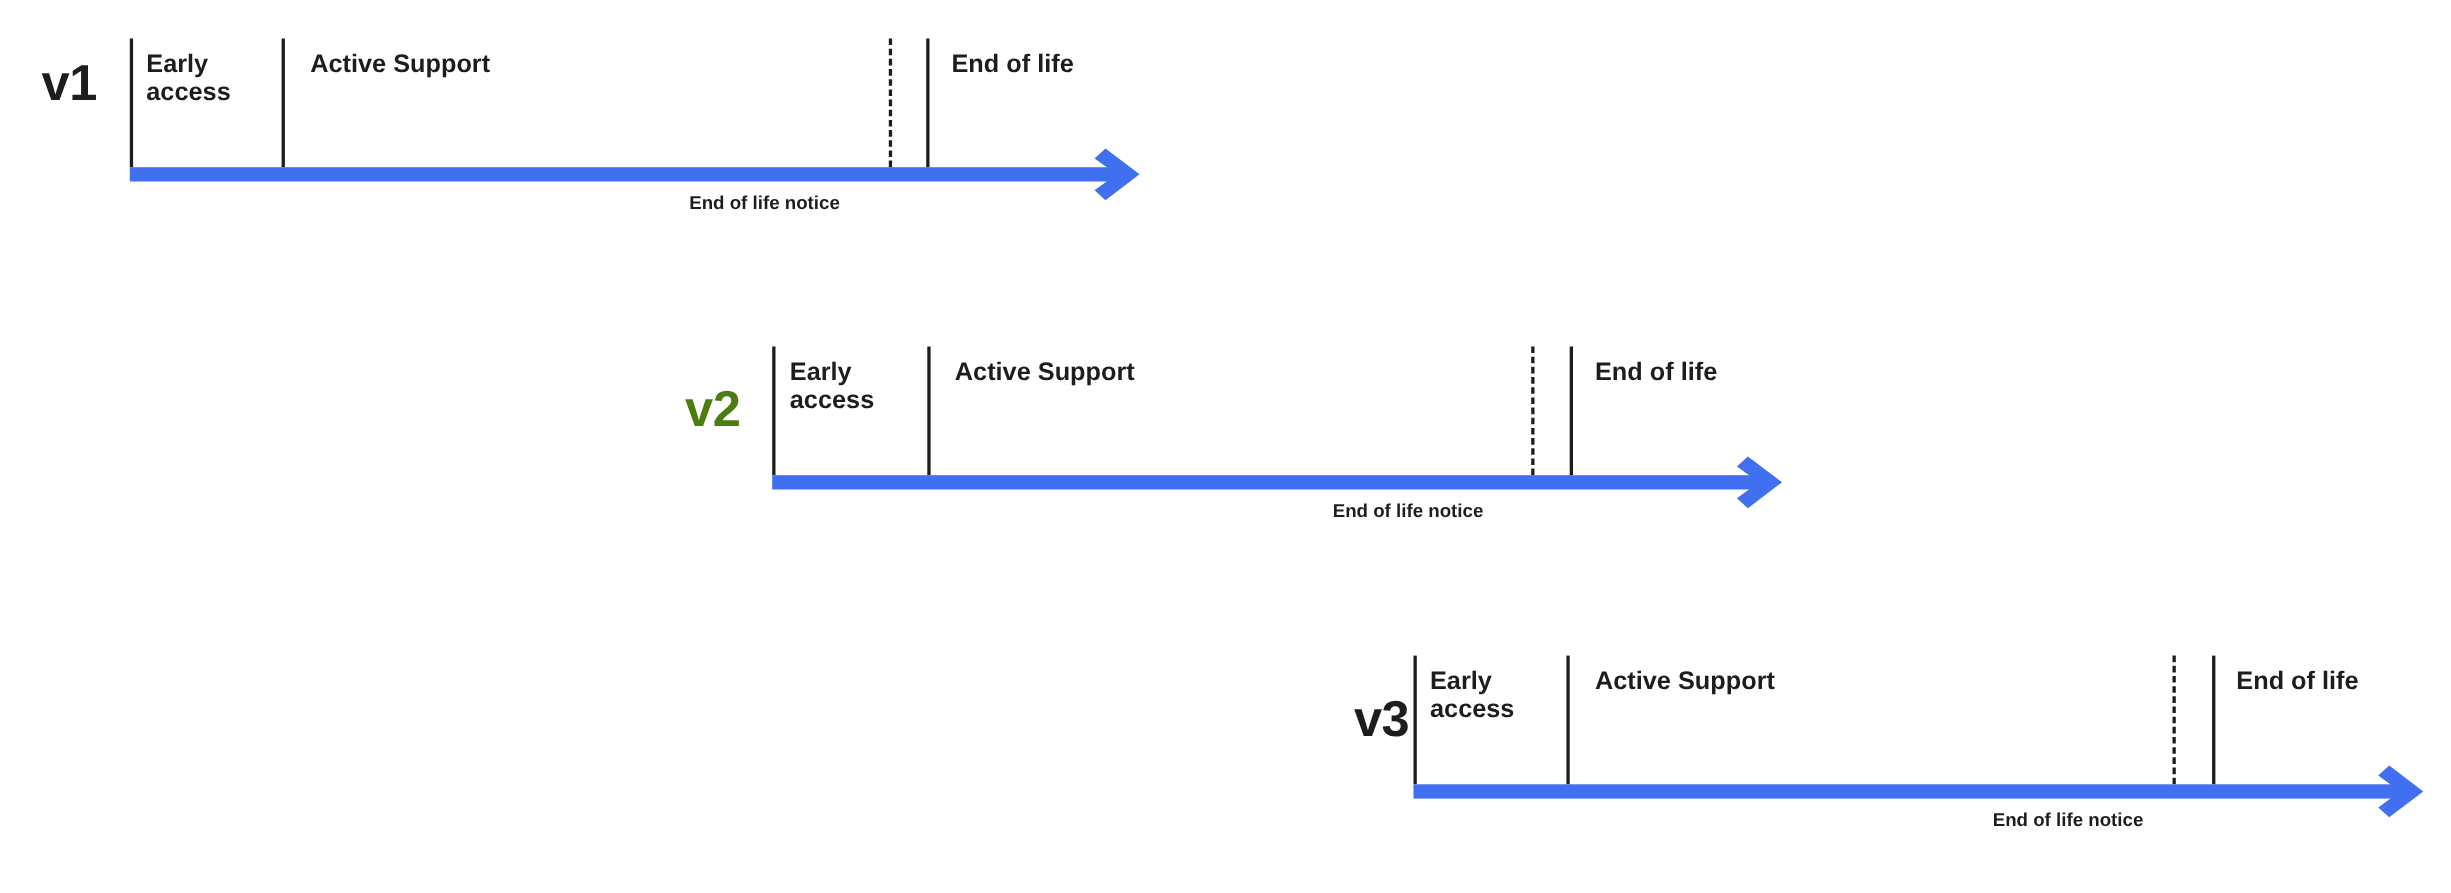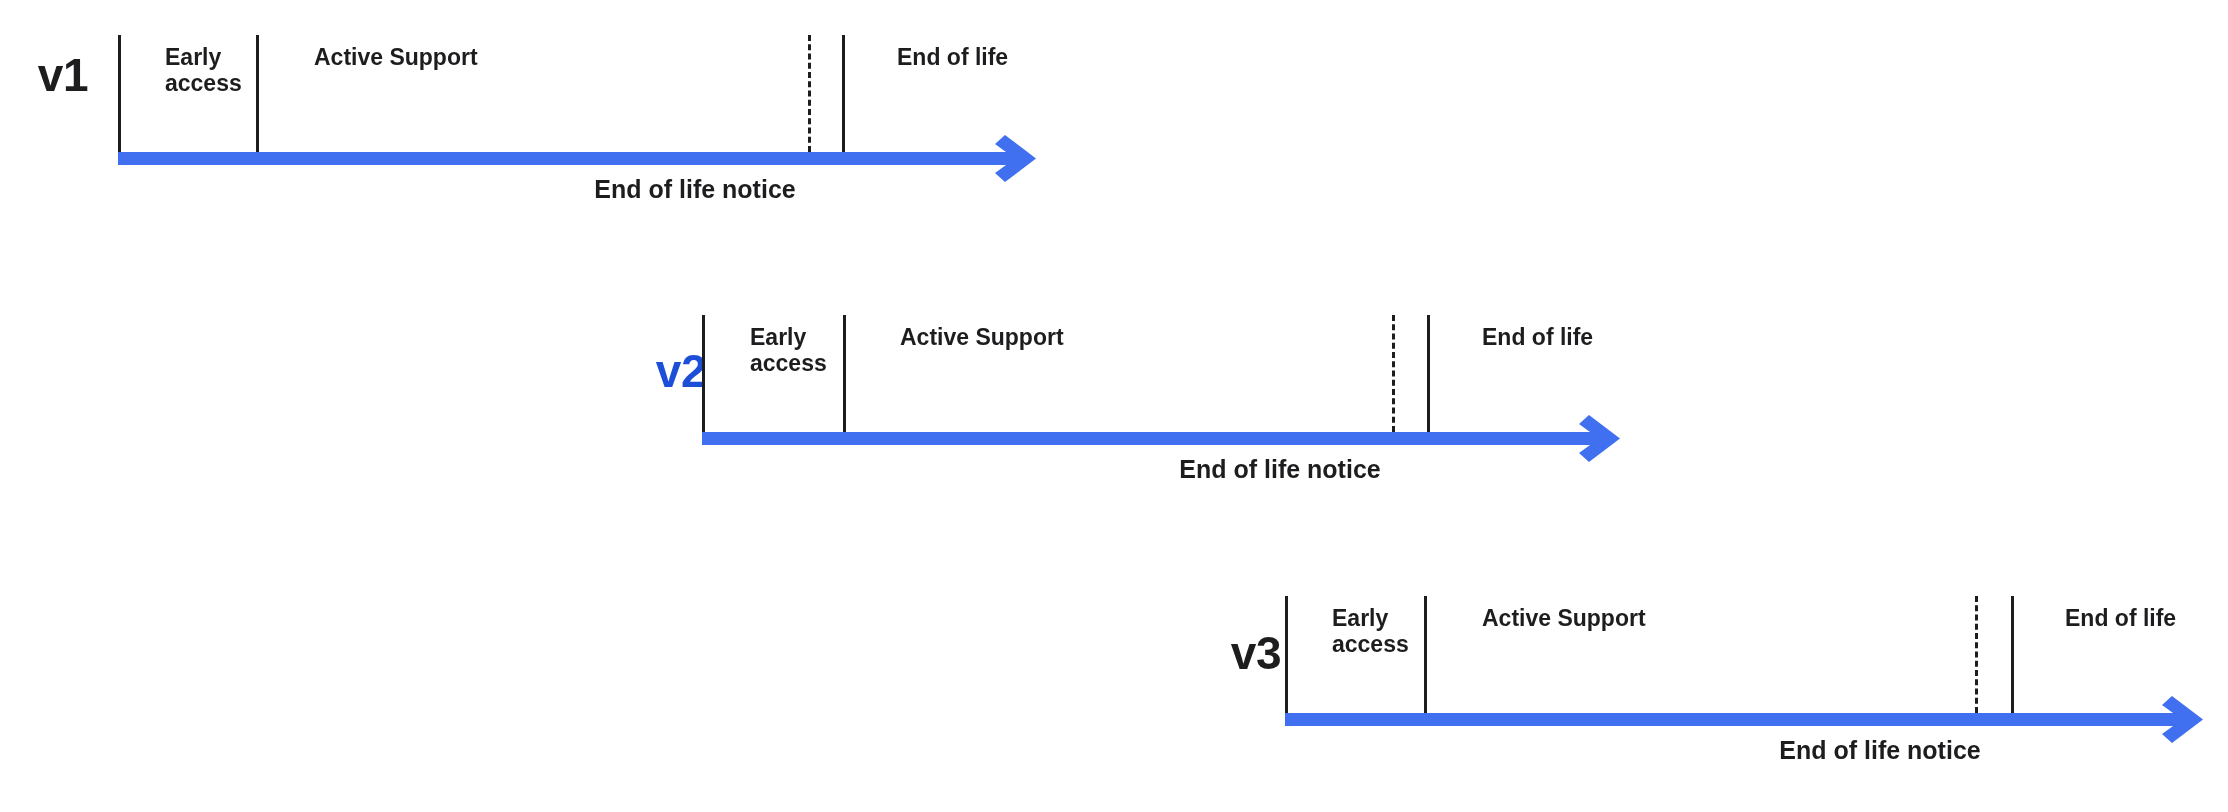--- a/index.html
+++ b/index.html
@@ -46,40 +46,39 @@
   }
 
   
   .phase-label {
     position: absolute;
     font-size: 23px;
     font-weight: 700;
     color: #1d1d1f;
     line-height: 1.15;
     white-space: pre-line;
-    margin-left: 32px;
   }
 
   
   .timeline-bar {
     position: absolute;
     height: 13px;
     background: #4070f0;
   }
   .timeline-head {
     position: absolute;
     width: 52px;
     height: 52px;
   }
   .timeline-head svg { display: block; }
 
   
   .notice-label {
     position: absolute;
-    font-size: 25px;
+    font-size: 17px;
     font-weight: 700;
     color: #1d1d1f;
     white-space: nowrap;
     transform: translateX(-50%);
   }
 </style>
 </head>
 <body>
 
 <div id="diagram" style="width: 2228px; height: 812px; background: rgb(255, 255, 255);">
@@ -92,21 +91,21 @@
 access</div>
     <div class="phase-label" style="left: 282px; top: 44px; color: rgb(29, 29, 31);">Active Support</div>
     <div class="phase-label" style="left: 865px; top: 44px; color: rgb(29, 29, 31);">End of life</div>
     <div class="timeline-bar" style="left: 118px; top: 152px; width: 900px; background: rgb(64, 112, 240);"></div>
     <div class="timeline-head" style="left: 988px; top: 132.5px;">
       <svg width="52" height="52" viewBox="0 0 52 52">
         <path d="M17 2 L48 25.5 L17 49 L7 40 L27 25.5 L7 11 Z" fill="#4070f0"></path>
       </svg>
     </div>
     <div class="notice-label" style="left: 695px; top: 175px; color: rgb(29, 29, 31);">End of life notice</div>
-    <div class="version-label" style="left: 617px; top: 348px; width: 56px; color: #1d4ed8; margin-left: 33px;">v2</div>
+    <div class="version-label" style="left: 617px; top: 348px; width: 56px; color: #4d7c0f;">v2</div>
     <div class="divider" style="left: 702px; top: 315px; height: 117px; background: rgb(29, 29, 31);"></div>
     <div class="divider" style="left: 843px; top: 315px; height: 117px; background: rgb(29, 29, 31);"></div>
     <div class="divider dashed" style="left: 1392px; top: 315px; height: 117px; border-left-color: rgb(29, 29, 31);"></div>
     <div class="divider" style="left: 1427px; top: 315px; height: 117px; background: rgb(29, 29, 31);"></div>
     <div class="phase-label" style="left: 718px; top: 324px; color: rgb(29, 29, 31);">Early
 access</div>
     <div class="phase-label" style="left: 868px; top: 324px; color: rgb(29, 29, 31);">Active Support</div>
     <div class="phase-label" style="left: 1450px; top: 324px; color: rgb(29, 29, 31);">End of life</div>
     <div class="timeline-bar" style="left: 702px; top: 432px; width: 900px; background: rgb(64, 112, 240);"></div>
     <div class="timeline-head" style="left: 1572px; top: 412.5px;">

